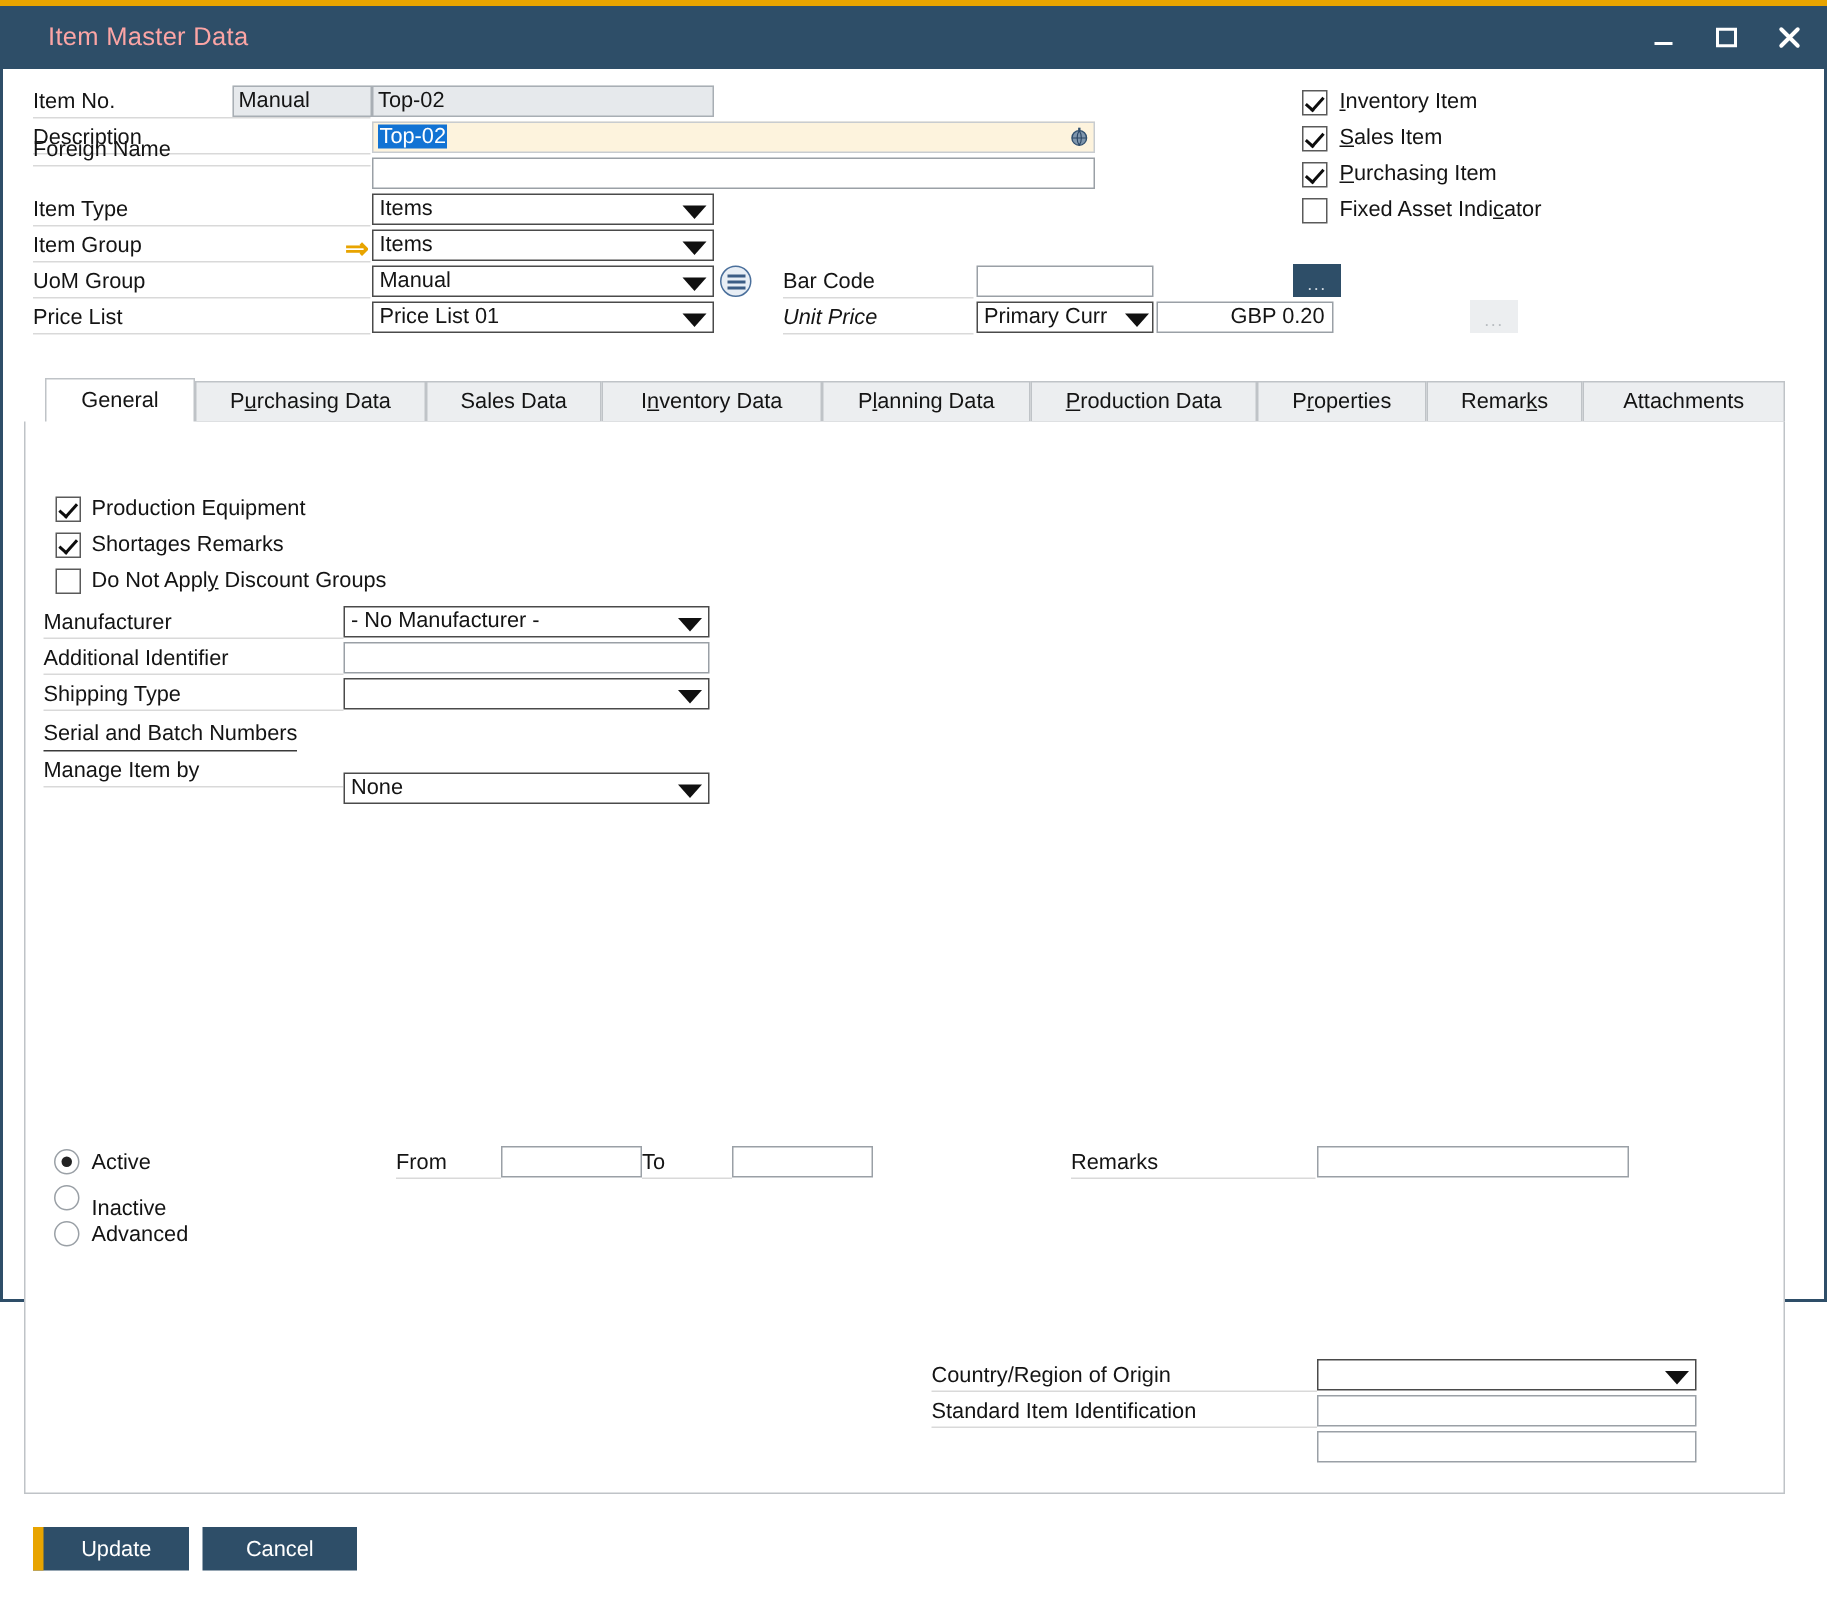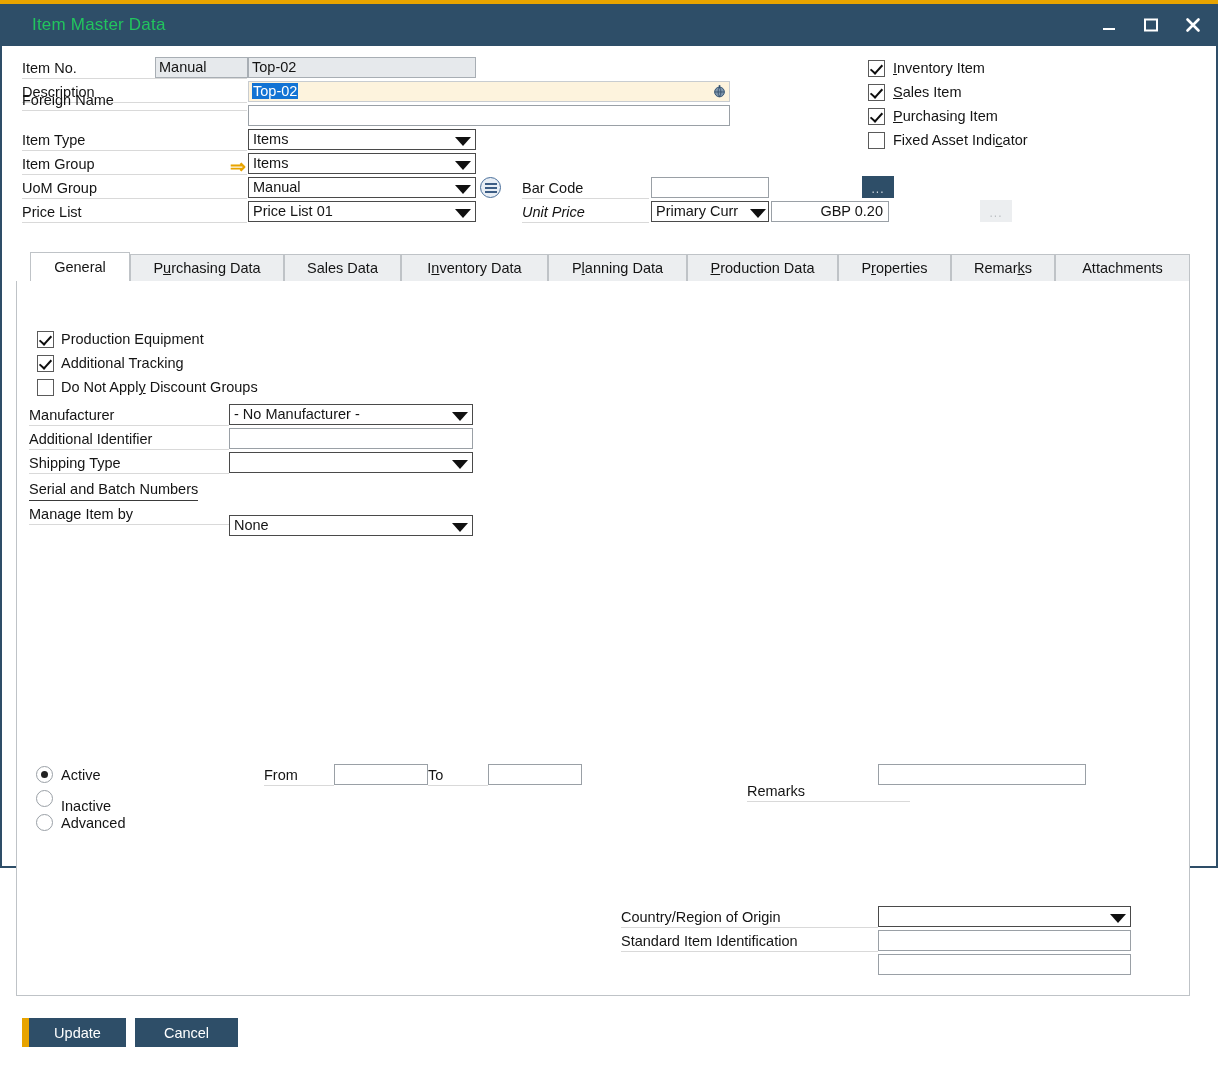--- a/index.html
+++ b/index.html
@@ -17,21 +17,21 @@
     box-sizing:border-box;
   }
   
   .goldstripe{position:absolute;left:0;top:0;width:1218px;height:4px;background:#e8a400;}
   .titlebar{
     position:absolute;left:0;top:4px;width:1218px;height:42px;
     background:#2e4e68;
   }
   .titlebar .title{
     position:absolute;left:32px;top:11px;
-    color:#22c55e;font-size:17px;letter-spacing:.2px;
+    color:#fca5a5;font-size:17px;letter-spacing:.2px;
   }
   .winbtns{position:absolute;right:14px;top:0;height:42px;display:flex;align-items:center;gap:20px;}
   .winbtn{color:#ffffff;display:inline-flex;align-items:center;justify-content:center;width:22px;height:22px;}
   .winbtn svg{display:block;}
   
   .frame{
     position:absolute;left:0;top:46px;width:1218px;height:822px;
     background:#ffffff;
     border-left:2px solid #2e4e68;
     border-right:2px solid #2e4e68;
@@ -232,21 +232,21 @@
       <div class="tab" style="left:935px;width:104px;">Remar<u class="acc">k</u>s</div>
       <div class="tab" style="left:1039px;width:135px;">Attachments</div>
     </div>
 
     <div class="tabpanel">
 
       <span class="cb on" style="left:20px;top:50px;"></span>
       <div class="lbl" style="left:44px;top:48px;">Production Equipment</div>
 
       <span class="cb on" style="left:20px;top:74px;"></span>
-      <div class="lbl" style="left:44px;top:72px;">Additional Tracking</div>
+      <div class="lbl" style="left:44px;top:72px;">Shortages Remarks</div>
 
       <span class="cb" style="left:20px;top:98px;"></span>
       <div class="lbl" style="left:44px;top:96px;">Do Not Appl<u class="acc">y</u> Discount Groups</div>
 
       <div class="lbl lblu" style="left:12px;top:124px;width:200px;">Manufacturer</div>
       <div class="combo" style="left:212px;top:123px;width:244px;">
         <span class="txt">- No Manufacturer -</span>
         <span class="arr"></span>
       </div>
 
@@ -272,21 +272,21 @@
       <span class="rb" style="left:19px;top:509px;"></span>
       <div class="lbl" style="left:44px;top:515px;">Inactive</div>
       <span class="rb" style="left:19px;top:533px;"></span>
       <div class="lbl" style="left:44px;top:532px;">Advanced</div>
 
       <div class="lbl lblu" style="left:247px;top:484px;width:70px;">From</div>
       <div class="fld" style="left:317px;top:483px;width:94px;"></div>
       <div class="lbl lblu" style="left:411px;top:484px;width:60px;">To</div>
       <div class="fld" style="left:471px;top:483px;width:94px;"></div>
 
-      <div class="lbl lblu" style="left:697px;top:500px;width:163px;margin-left:33px;">Remarks</div>
+      <div class="lbl lblu" style="left:697px;top:484px;width:163px;">Remarks</div>
       <div class="fld" style="left:861px;top:483px;width:208px;"></div>
 
       <div class="lbl lblu" style="left:604px;top:626px;width:257px;">Country/Region of Origin</div>
       <div class="combo" style="left:861px;top:625px;width:253px;">
         <span class="txt"></span>
         <span class="arr"></span>
       </div>
       <div class="lbl lblu" style="left:604px;top:650px;width:257px;">Standard Item Identification</div>
       <div class="fld" style="left:861px;top:649px;width:253px;"></div>
       <div class="fld" style="left:861px;top:673px;width:253px;"></div>

